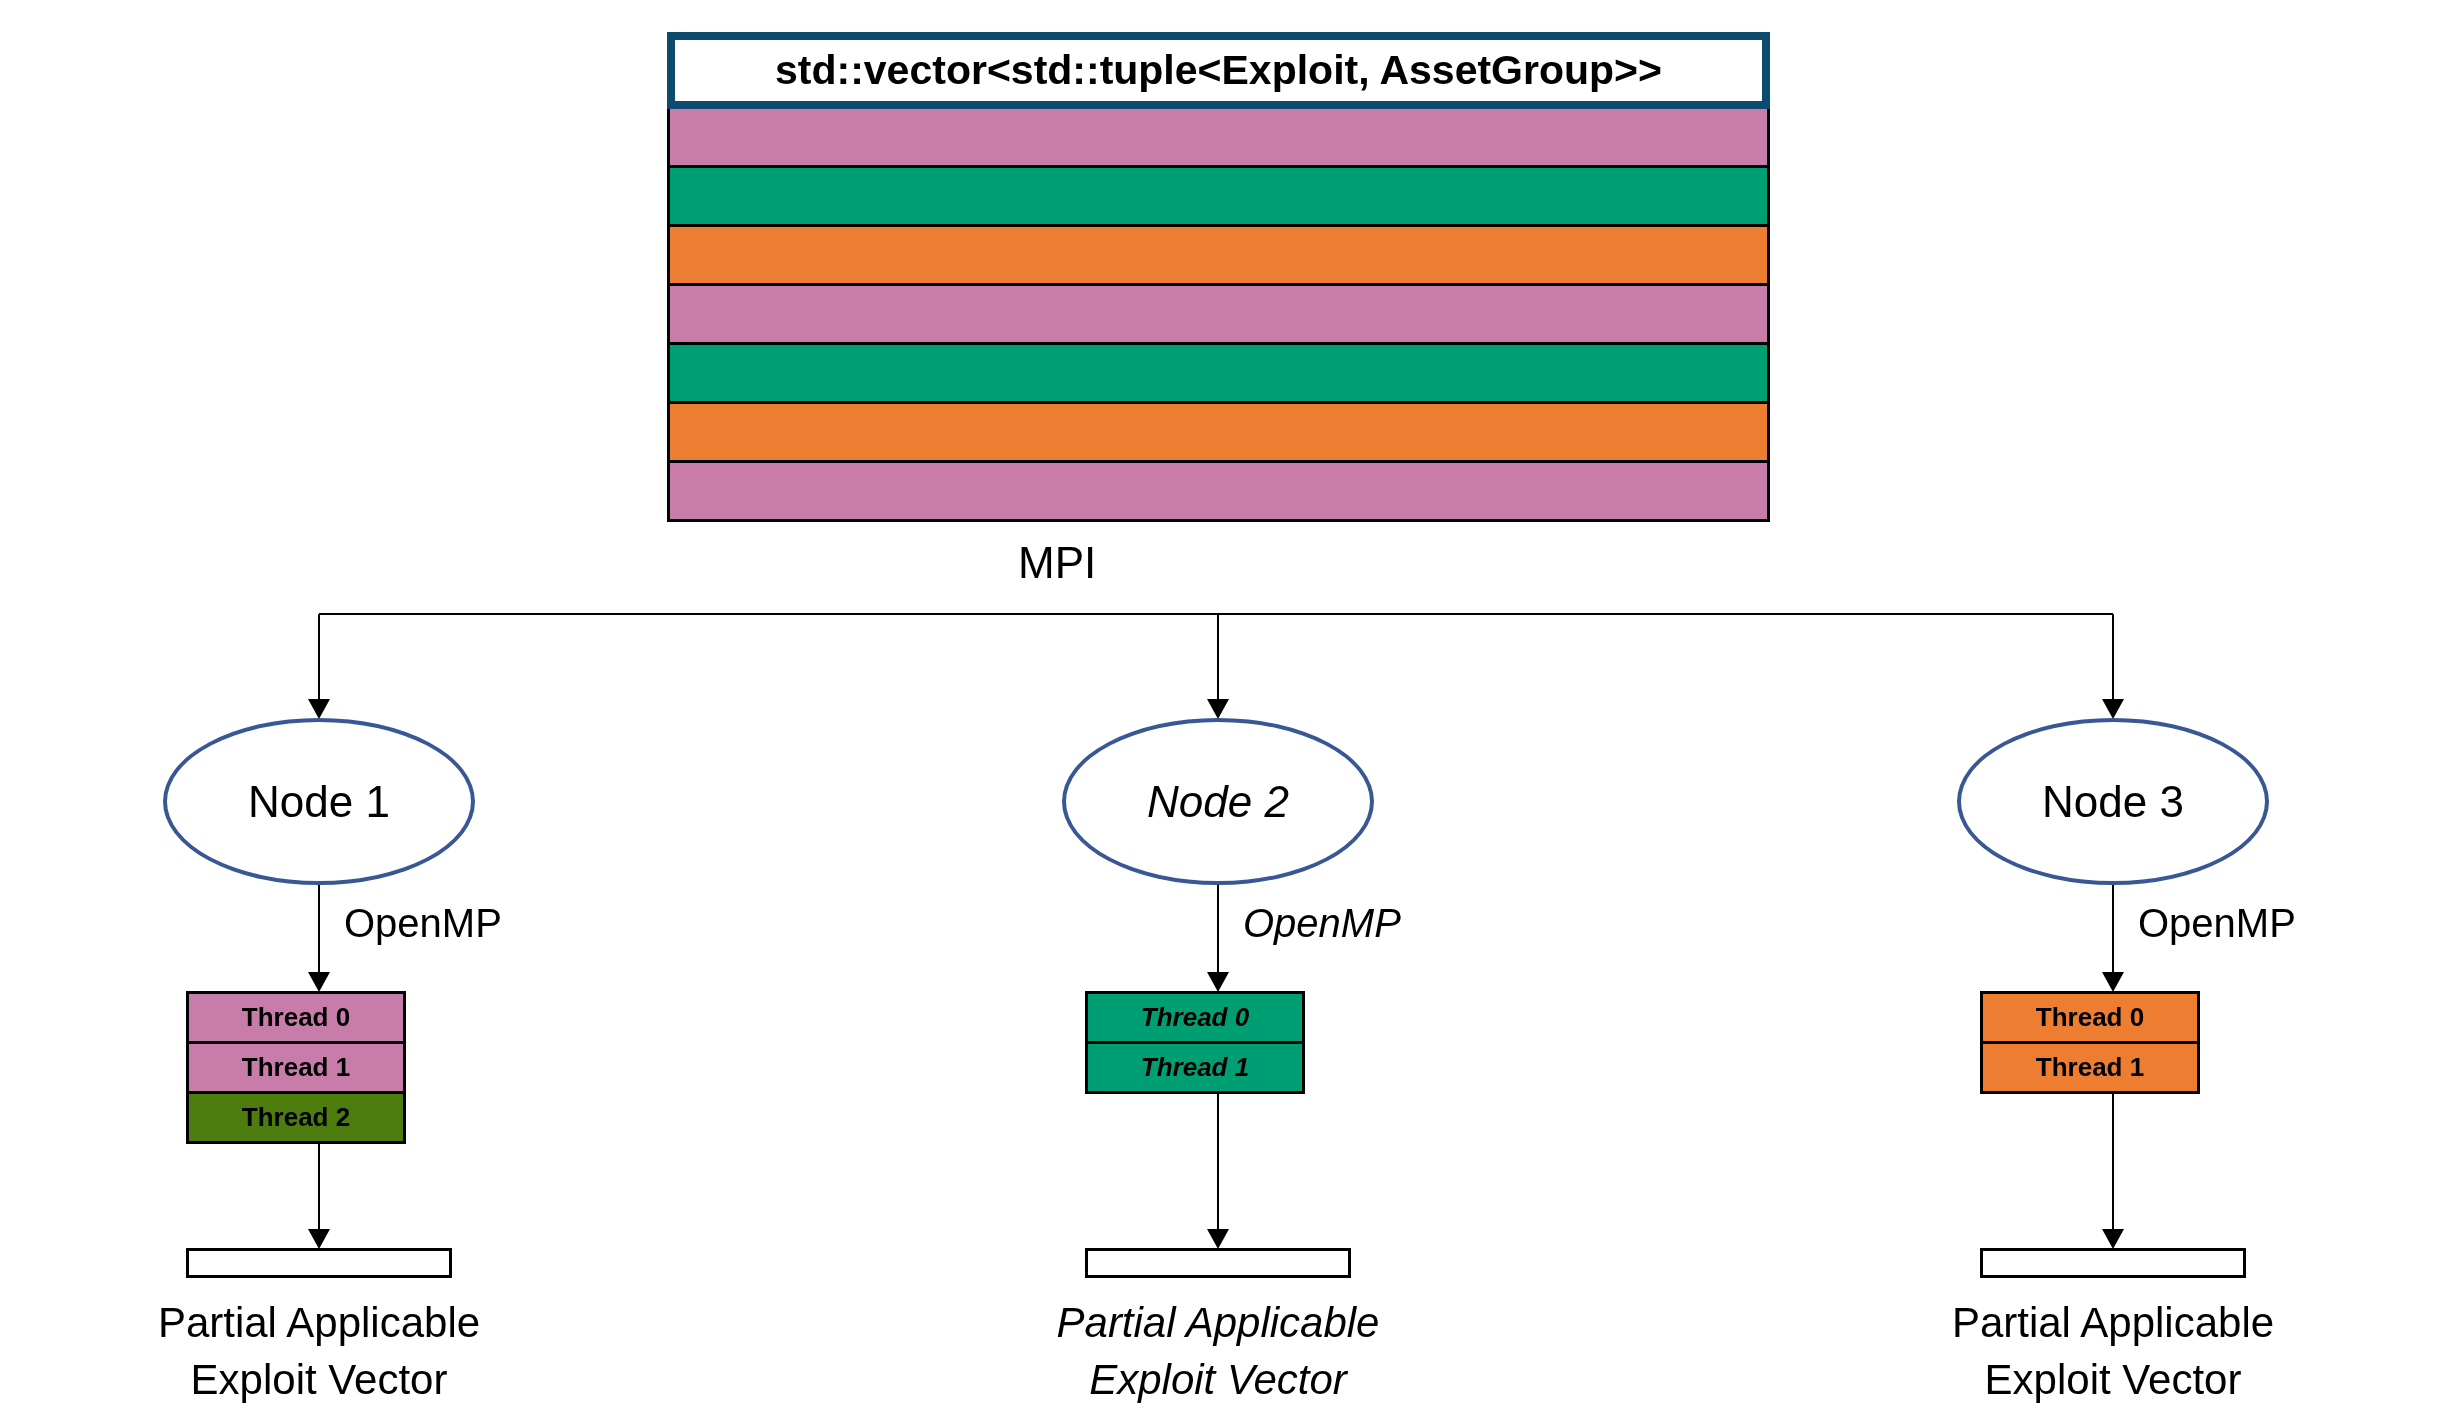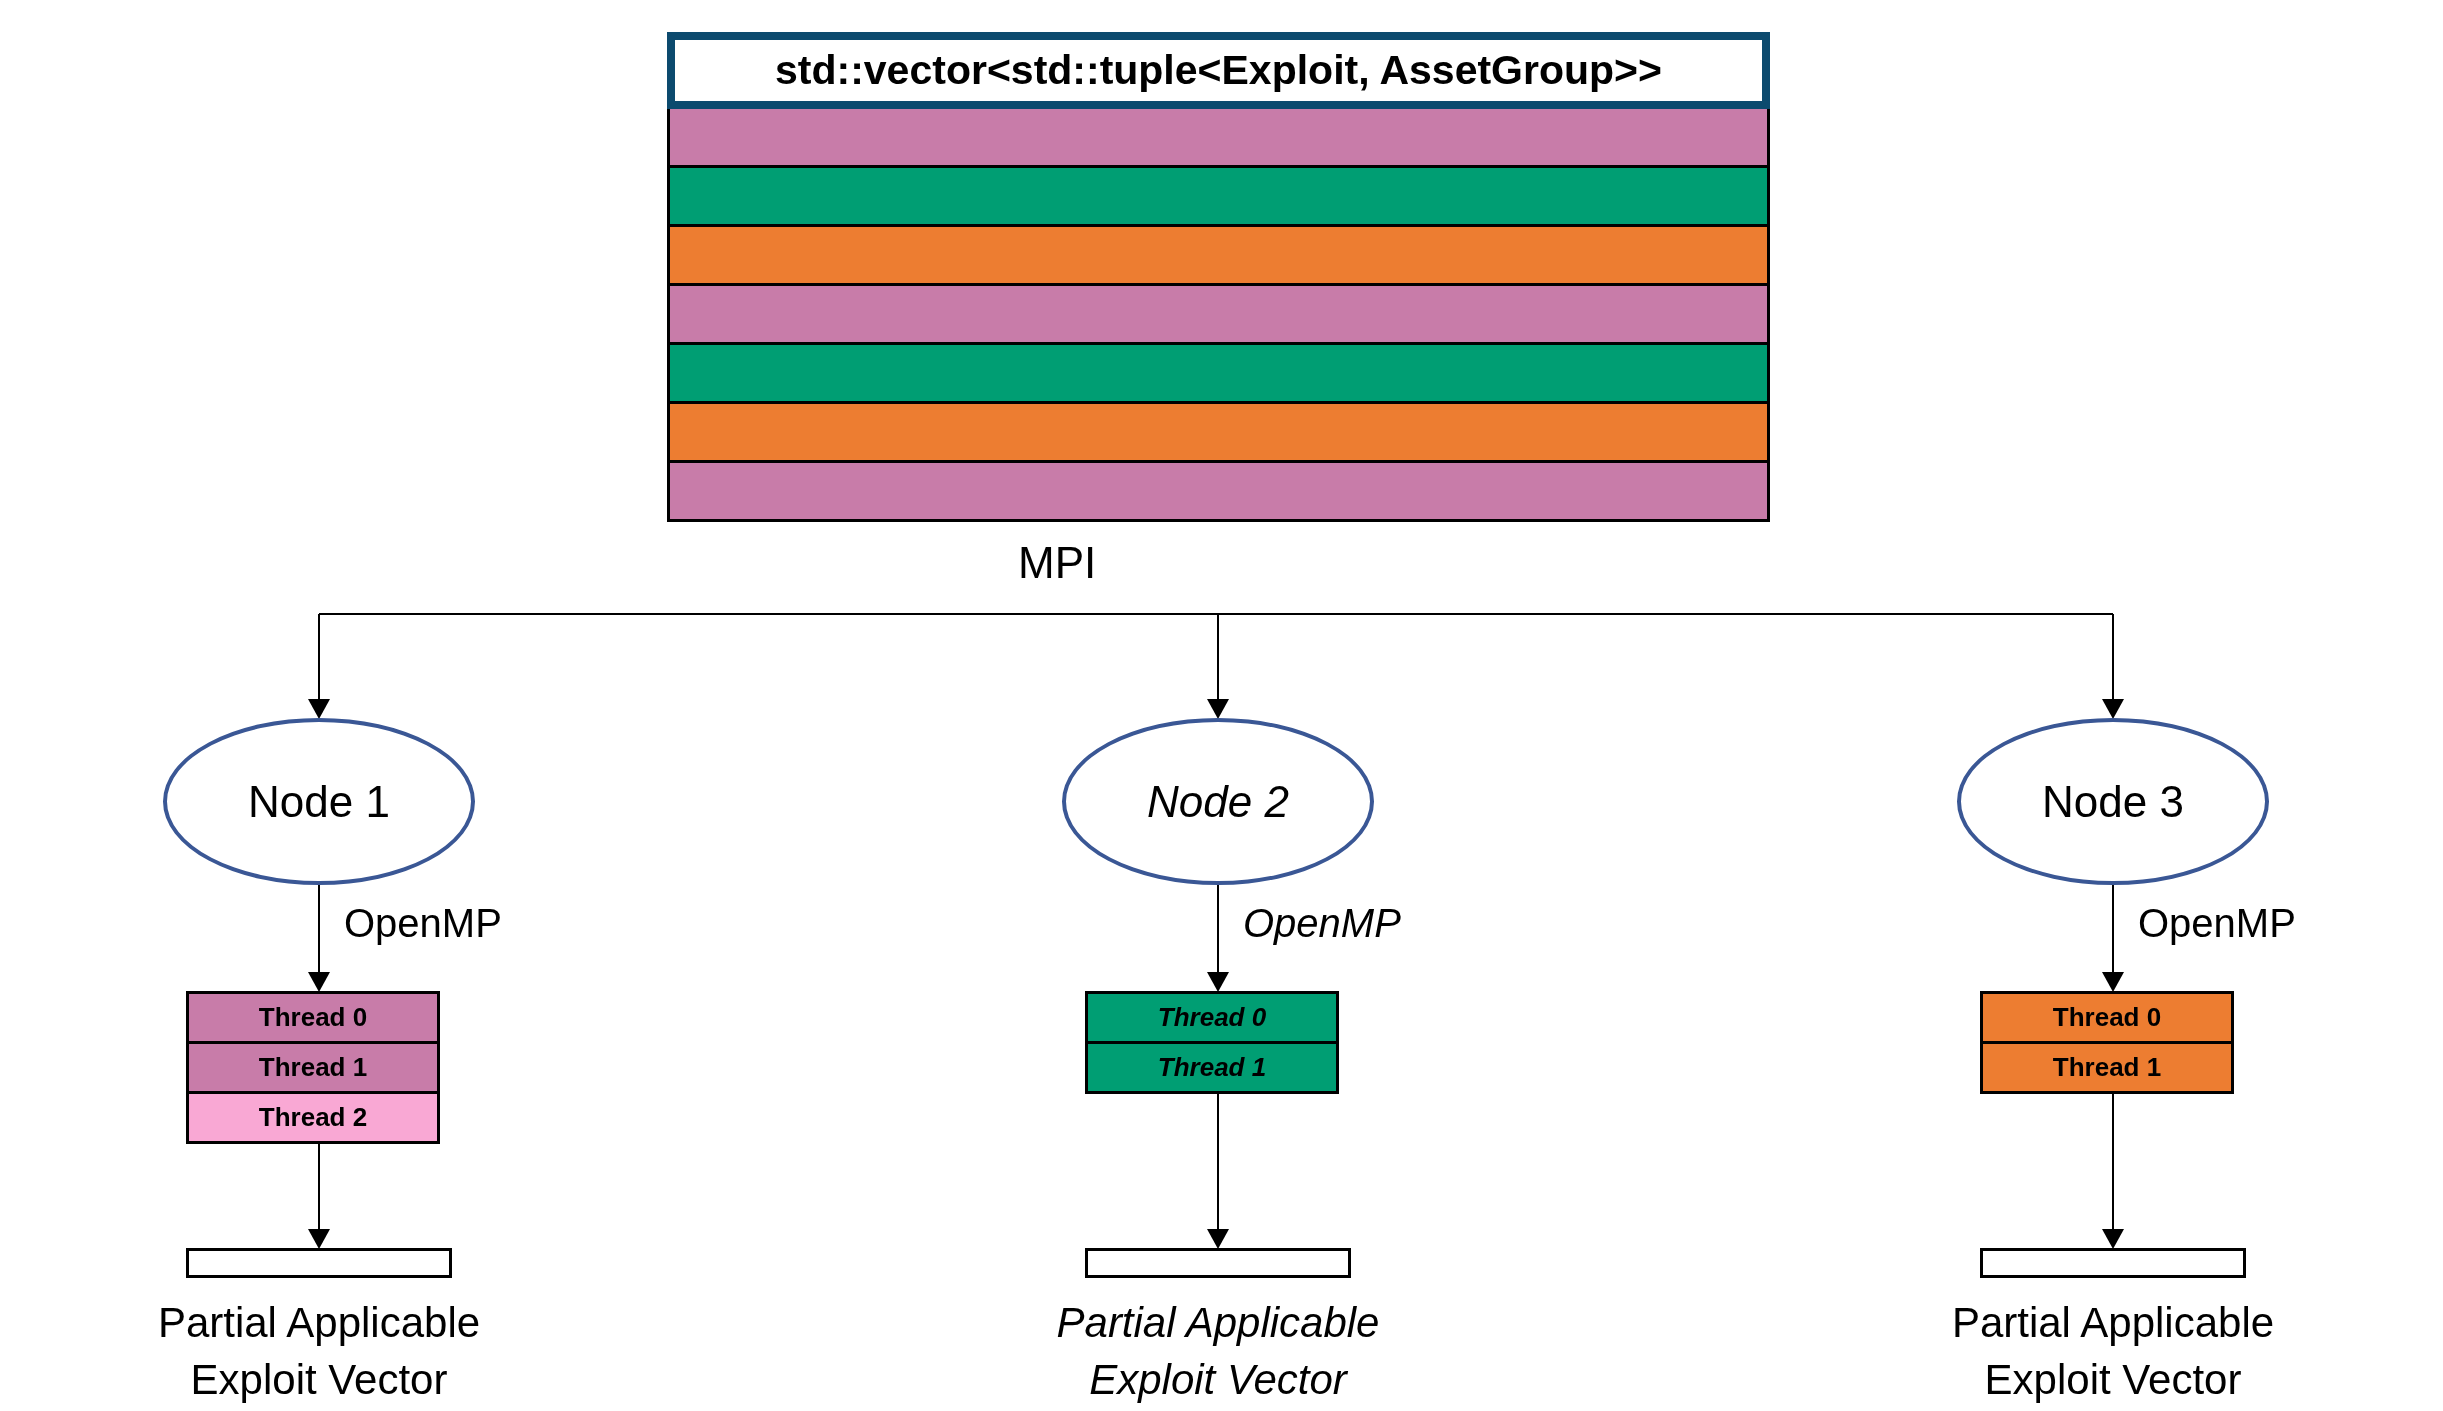--- a/index.html
+++ b/index.html
@@ -61,21 +61,21 @@
     background: #fff;
     display: flex; align-items: center; justify-content: center;
   }
   .node-label { font-size: 44px; }
 
   .openmp-label { position: absolute; top: 287px; left: 255px; font-size: 40px; white-space: nowrap; }
 
   .thread-stack { position: absolute; top: 377px; left: 97px; width: 266px; }
   .thread-row {
     box-sizing: border-box;
-    height: 53px; width: 254px;
+    height: 53px; width: 220px;
     border: 3px solid #000;
     display: flex; align-items: center; justify-content: center;
     font-size: 26px; font-weight: bold;
   }
   .thread-row + .thread-row { margin-top: -3px; }
 
   .result-rect {
     position: absolute; top: 634px; left: 97px;
     box-sizing: border-box; width: 266px; height: 30px;
     border: 3px solid #000; background: #fff;
@@ -122,21 +122,21 @@
 
       <div class="openmp-label">OpenMP</div>
 
       <div class="thread-stack">
           <div class="thread-row" style="background: rgb(200, 124, 169);">
             <span>Thread 0</span>
           </div>
           <div class="thread-row" style="background: rgb(200, 124, 169);">
             <span>Thread 1</span>
           </div>
-          <div class="thread-row" style="background: #f9a8d4;">
+          <div class="thread-row" style="background: #4d7c0f;">
             <span>Thread 2</span>
           </div>
         </div>
 
       <div class="vline seg-c" style="top: 530px; height: 86px;"></div>
       <div class="arrowhead ah-c"></div>
 
       <div class="result-rect"></div>
 
       <div class="caption">

